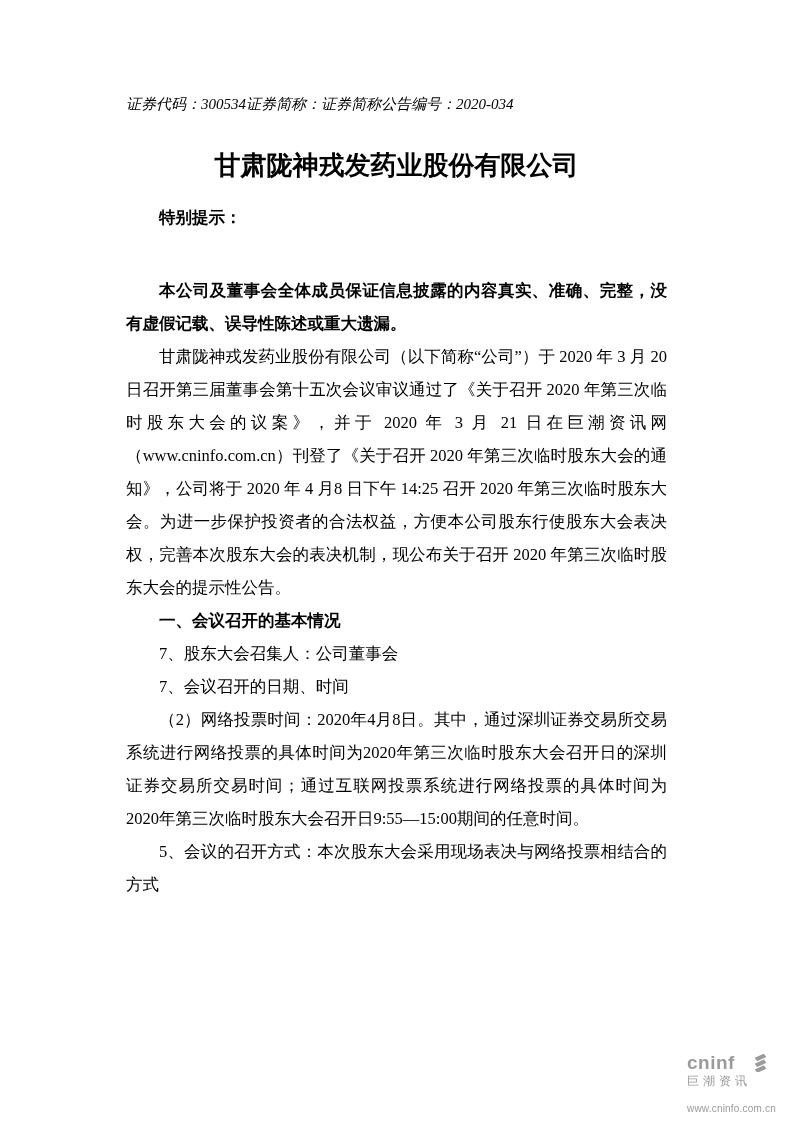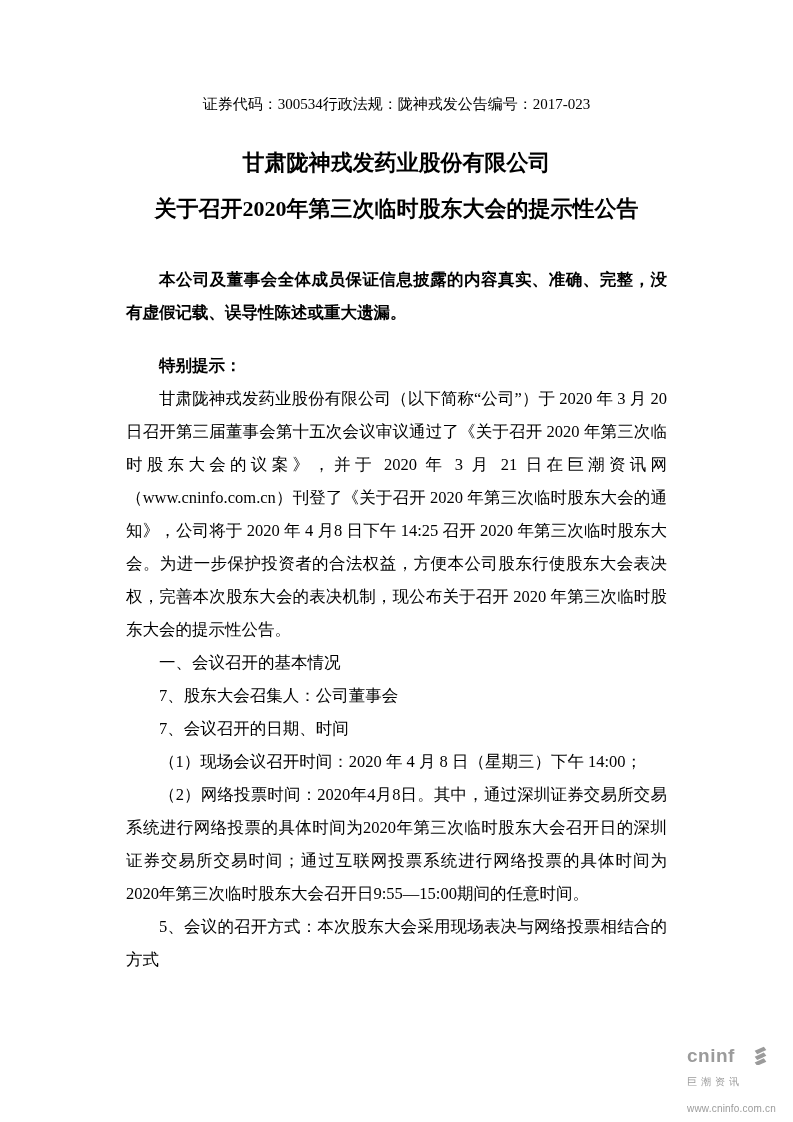--- a/index.html
+++ b/index.html
@@ -11,98 +11,97 @@
   }
   .page {
     position: relative;
     width: 793px; height: 1122px;
     background: #ffffff;
     padding: 95px 126px 0 126px;
     overflow: hidden;
   }
   .doc-header {
     display: flex;
-    justify-content: center;
+    justify-content: flex-start;
     align-items: baseline;
     font-size: 15px;
     margin-bottom: 36px;
+    font-style: italic;
   }
   .title {
     text-align: center;
-    font-size: 22px;
+    font-size: 26px;
     font-weight: bold;
     line-height: 1.2;
     margin-bottom: 20px;
   }
   .statement {
     margin-top: 40px;
     font-weight: bold;
   }
   .para {
     font-size: 16.5px;
     line-height: 33px;
     text-indent: 2em;
     text-align: justify;
   }
   .special-note { margin-top: 20px; font-weight: bold; }
-  .bold { font-weight: normal; }
+  .bold { font-weight: bold; }
   .logo {
     position: absolute;
     right: 16px;
     bottom: 8px;
     width: 90px;
     color: #9b9b9b;
     text-align: left;
     line-height: 1;
   }
   .logo-top { display: flex; align-items: center; gap: 17px; text-align: center; }
   .logo-brand {
     font-family: "Liberation Sans", "DejaVu Sans", sans-serif;
     font-size: 19px;
     font-weight: bold;
     letter-spacing: 0.5px;
   }
   .logo-mark { display: inline-flex; }
   .logo-sub {
-    font-size: 10px;
+    font-size: 12px;
     letter-spacing: 4px;
-    margin-top: 12px;
+    margin-top: 3px;
   }
   .logo-url {
     font-family: Liberation Sans, sans-serif;
     font-size: 10px;
     margin-top: 17px;
     letter-spacing: 0.2px;
   }
 </style>
 </head>
 <body>
 
 <div class="page">
 
   <div class="doc-header">
     <span>证券代码：300534</span>
-    <span>行政法规：陇神戎发</span>
-    <span>公告编号：2017-023</span>
+    <span>证券简称：证券简称</span>
+    <span>公告编号：2020-034</span>
   </div>
 
   <h1 class="title">甘肃陇神戎发药业股份有限公司</h1>
-  <h1 class="title">关于召开2020年第三次临时股东大会的提示性公告</h1>
+
+  <p class="para special-note">特别提示：</p>
 
   <p class="para statement">本公司及董事会全体成员保证信息披露的内容真实、准确、完整，没有虚假记载、误导性陈述或重大遗漏。</p>
-
-  <p class="para special-note">特别提示：</p>
 
   <p class="para">甘肃陇神戎发药业股份有限公司（以下简称“公司”）于 2020 年 3 月 20日召开第三届董事会第十五次会议审议通过了《关于召开 2020 年第三次临时股东大会的议案》，并于 2020 年 3 月 21 日在巨潮资讯网（www.cninfo.com.cn）刊登了《关于召开 2020 年第三次临时股东大会的通知》，公司将于 2020 年 4 月8 日下午 14:25 召开 2020 年第三次临时股东大会。为进一步保护投资者的合法权益，方便本公司股东行使股东大会表决权，完善本次股东大会的表决机制，现公布关于召开 2020 年第三次临时股东大会的提示性公告。</p>
 
   <p class="para bold">一、会议召开的基本情况</p>
 
   <p class="para">7、股东大会召集人：公司董事会</p>
   <p class="para">7、会议召开的日期、时间</p>
-  <p class="para">（1）现场会议召开时间：2020 年 4 月 8 日（星期三）下午 14:00；</p>
   <p class="para">（2）网络投票时间：2020年4月8日。其中，通过深圳证券交易所交易系统进行网络投票的具体时间为2020年第三次临时股东大会召开日的深圳证券交易所交易时间；通过互联网投票系统进行网络投票的具体时间为2020年第三次临时股东大会召开日9:55—15:00期间的任意时间。</p>
   <p class="para">5、会议的召开方式：本次股东大会采用现场表决与网络投票相结合的方式</p>
 
   <div class="logo">
     <div class="logo-top">
       <span class="logo-brand">cninf</span>
       <span class="logo-mark">
         <svg width="17" height="20" viewBox="0 0 20 24" aria-hidden="true">
           <path d="M3 7 L14 2 L17 6 L6 11 Z" fill="#9b9b9b"></path>
           <path d="M3 14 L14 9 L17 13 L6 18 Z" fill="#9b9b9b"></path>

